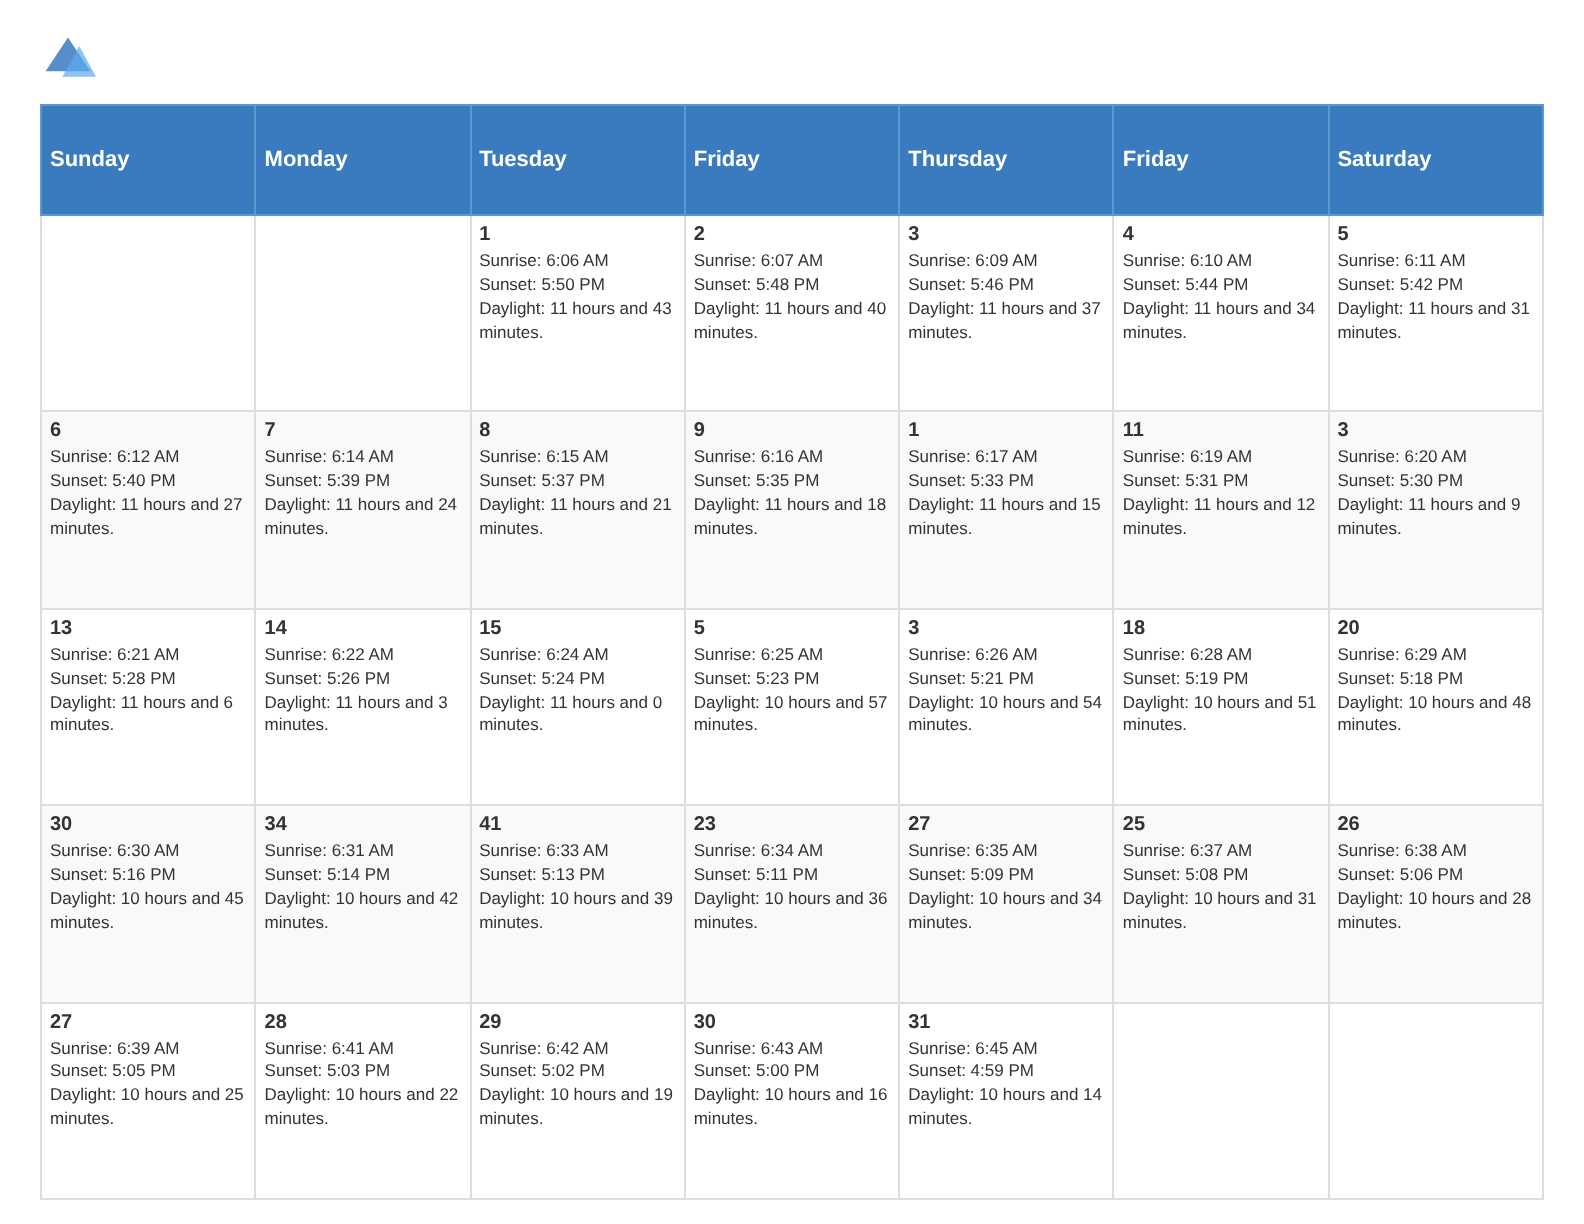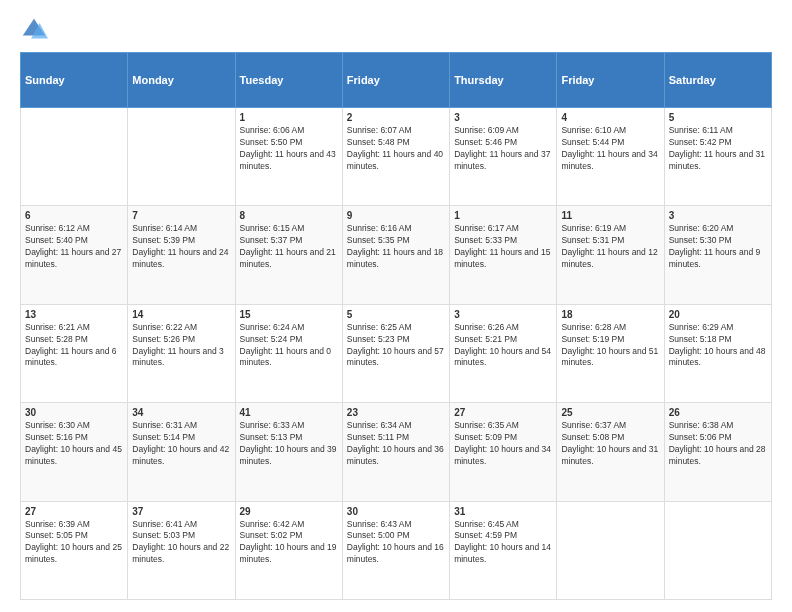--- a/index.html
+++ b/index.html
@@ -243,21 +243,21 @@
             <span class="day-number">26</span>
             <div class="day-info">Sunrise: 6:38 AM<br>Sunset: 5:06 PM<br>Daylight: 10 hours and 28 minutes.</div>
           </td>
         </tr>
         <tr>
           <td>
             <span class="day-number">27</span>
             <div class="day-info">Sunrise: 6:39 AM<br>Sunset: 5:05 PM<br>Daylight: 10 hours and 25 minutes.</div>
           </td>
           <td>
-            <span class="day-number">37</span>
+            <span class="day-number">28</span>
             <div class="day-info">Sunrise: 6:41 AM<br>Sunset: 5:03 PM<br>Daylight: 10 hours and 22 minutes.</div>
           </td>
           <td>
             <span class="day-number">29</span>
             <div class="day-info">Sunrise: 6:42 AM<br>Sunset: 5:02 PM<br>Daylight: 10 hours and 19 minutes.</div>
           </td>
           <td>
             <span class="day-number">30</span>
             <div class="day-info">Sunrise: 6:43 AM<br>Sunset: 5:00 PM<br>Daylight: 10 hours and 16 minutes.</div>
           </td>

